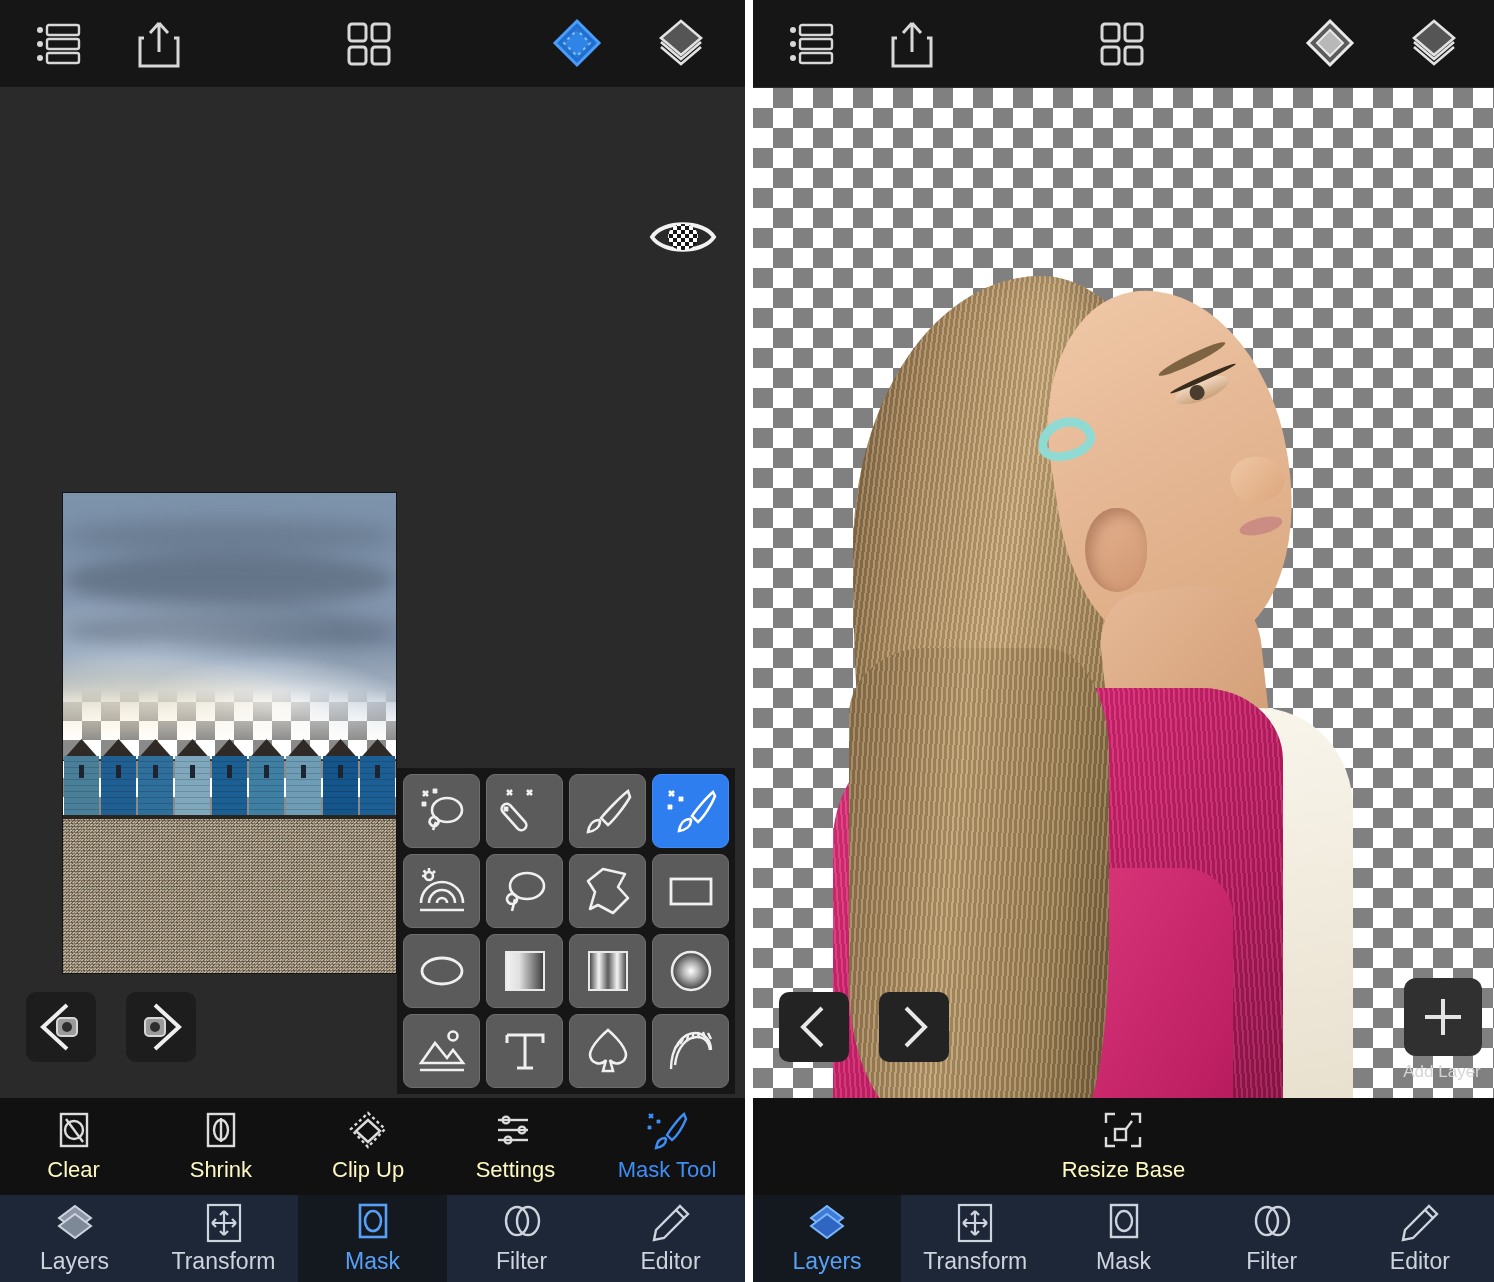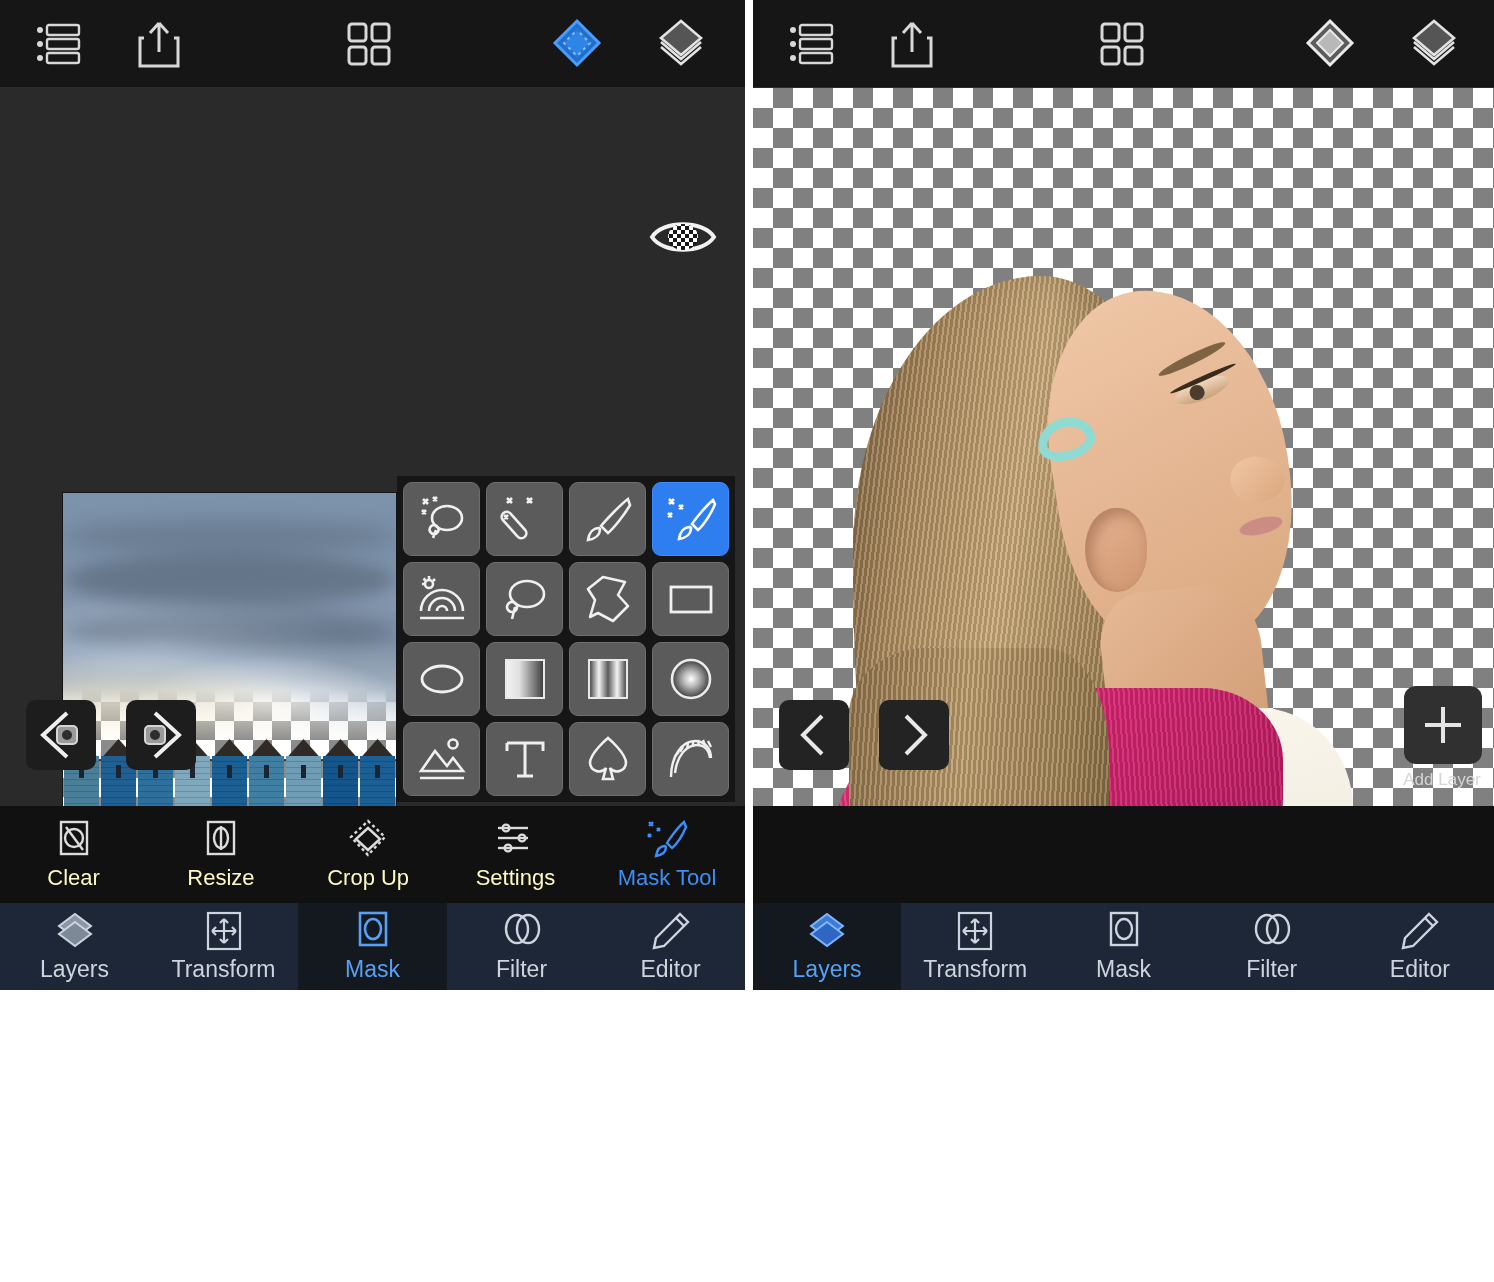--- a/index.html
+++ b/index.html
@@ -1,20 +1,20 @@
 <!DOCTYPE html>
 <html><head>
 <meta charset="utf-8">
 <style>
   * { margin:0; padding:0; box-sizing:border-box; }
   html,body { width:1494px; height:1282px; background:#ffffff;
     font-family:"Liberation Sans", sans-serif; overflow:hidden; }
 
   .app { display:flex; width:1494px; height:1282px; background:#fff; }
-  .panel { position:relative; height:990px; display:flex; flex-direction:column;
+  .panel { position:relative; height:1282px; display:flex; flex-direction:column;
            background:#111112; overflow:hidden; }
   .panel.left  { width:745px; }
   .panel.gap   { width:8px; background:#ffffff; flex:0 0 8px; }
   .panel.right { width:741px; }
 
   
   .topbar { height:88px; background:#161617; position:relative; flex:0 0 88px;
             border-bottom:1px solid #2c2c2e; }
   .tb-icon { position:absolute; top:50%; transform:translateY(-50%);
              width:58px; height:58px; display:flex; align-items:center; justify-content:center; }
@@ -475,30 +475,30 @@
         <span class="lbl">Clear</span>
       </div>
       <div class="subitem">
         <svg width="40" height="40" viewBox="0 0 40 40">
             <g fill="none" stroke="#dcdcdc" stroke-width="2.4">
           <rect x="7" y="4" width="26" height="32"></rect>
               <ellipse cx="20" cy="20" rx="7" ry="10"></ellipse>
               <path d="M20 8 V32"></path>
             </g>
           </svg>
-        <span class="lbl">Resize</span>
+        <span class="lbl">Shrink</span>
       </div>
       <div class="subitem">
         <svg width="42" height="40" viewBox="0 0 42 40">
             <g fill="none" stroke="#dcdcdc" stroke-width="2.4">
           <path d="M21 10 L33 21 L21 32 L9 21 Z"></path>
           <path d="M21 3 L38 19 L21 37 L4 19 Z" stroke-dasharray="3 3"></path>
             </g>
           </svg>
-        <span class="lbl">Crop Up</span>
+        <span class="lbl">Clip Up</span>
       </div>
       <div class="subitem">
         <svg width="42" height="40" viewBox="0 0 42 40">
             <g fill="none" stroke="#dcdcdc" stroke-width="2.4">
           <path d="M4 10 H34"></path>
               <circle cx="12" cy="10" r="3.4"></circle>
           <path d="M4 20 H34"></path>
               <circle cx="28" cy="20" r="3.4"></circle>
           <path d="M4 30 H34"></path>
               <circle cx="14" cy="30" r="3.4"></circle>
@@ -644,20 +644,30 @@
 
       <div class="addlayer">
         <svg width="52" height="52" viewBox="0 0 52 52">
           <path d="M26 8 V44 M8 26 H44" fill="none" stroke="#e4e4e4" stroke-width="4"></path>
           </svg>
       </div>
       <div class="addlabel">Add Layer</div>
     </div>
 
     <div class="subbar">
+      <div class="subitem">
+        <svg width="42" height="40" viewBox="0 0 42 40">
+            <g fill="none" stroke="#dcdcdc" stroke-width="2.4">
+          <path d="M4 13 V4 H13 M29 4 H38 V13 M38 27 V36 H29 M13 36 H4 V27"></path>
+          <rect x="13" y="19" width="11" height="11"></rect>
+              <path d="M24 19 L30 11"></path>
+            </g>
+          </svg>
+        <span class="lbl">Resize Base</span>
+      </div>
     </div>
 
     <div class="navbar">
       <div class="navitem active dark">
         <svg width="44" height="42" viewBox="0 0 44 42">
           <path d="M22 4 L38 16 L22 28 L6 16 Z" fill="#3f7ad6" stroke="#7cb6fb" stroke-width="2"></path>
           <path d="M22 12 L38 24 L22 36 L6 24 Z" fill="#2f66c4" stroke="#7cb6fb" stroke-width="2"></path>
           </svg>
         <span class="lbl">Layers</span>
       </div>

